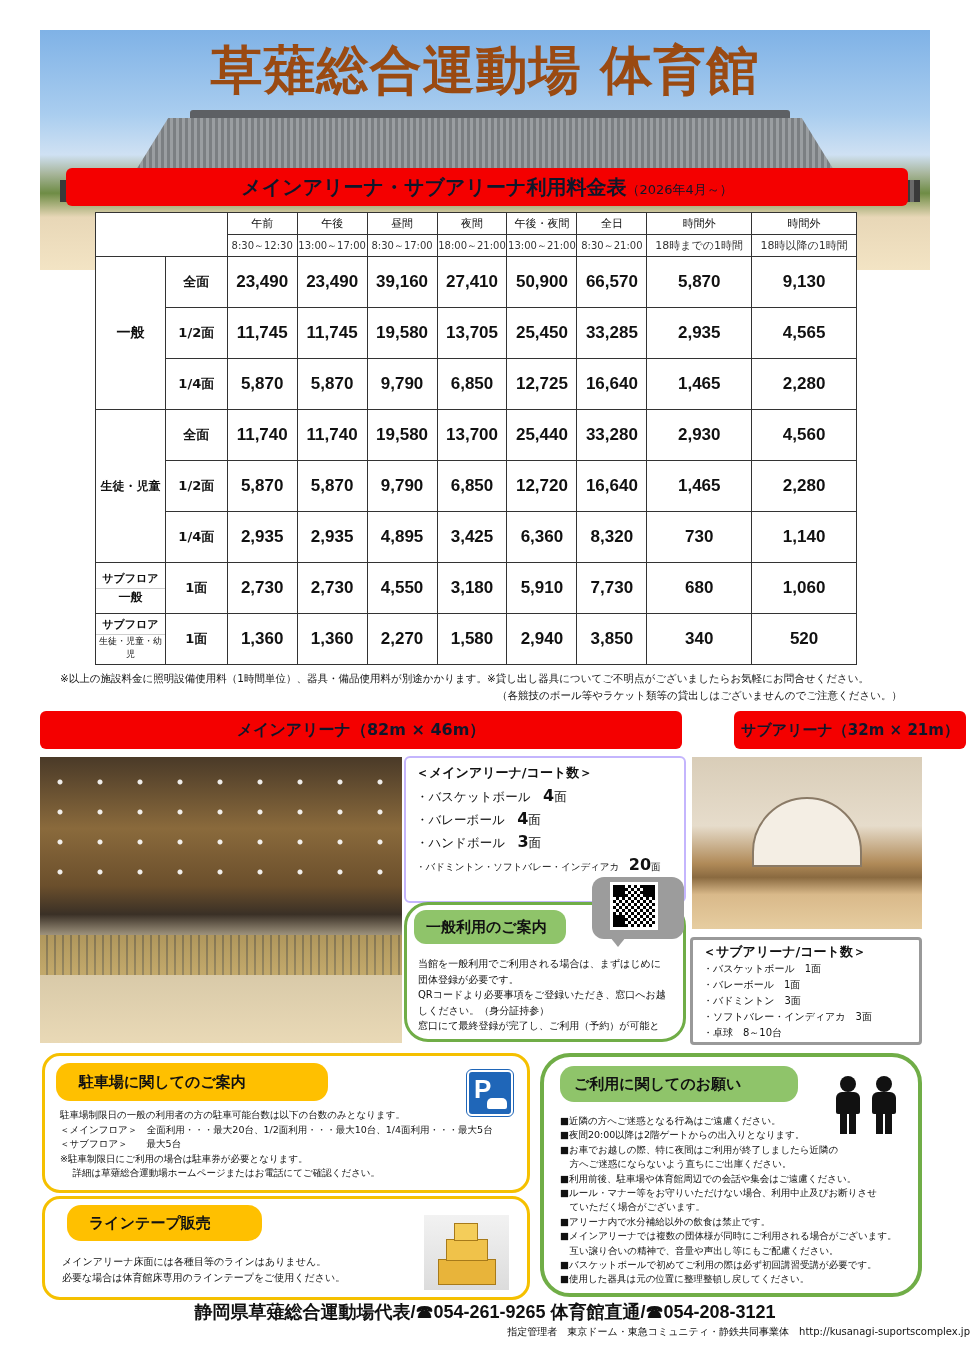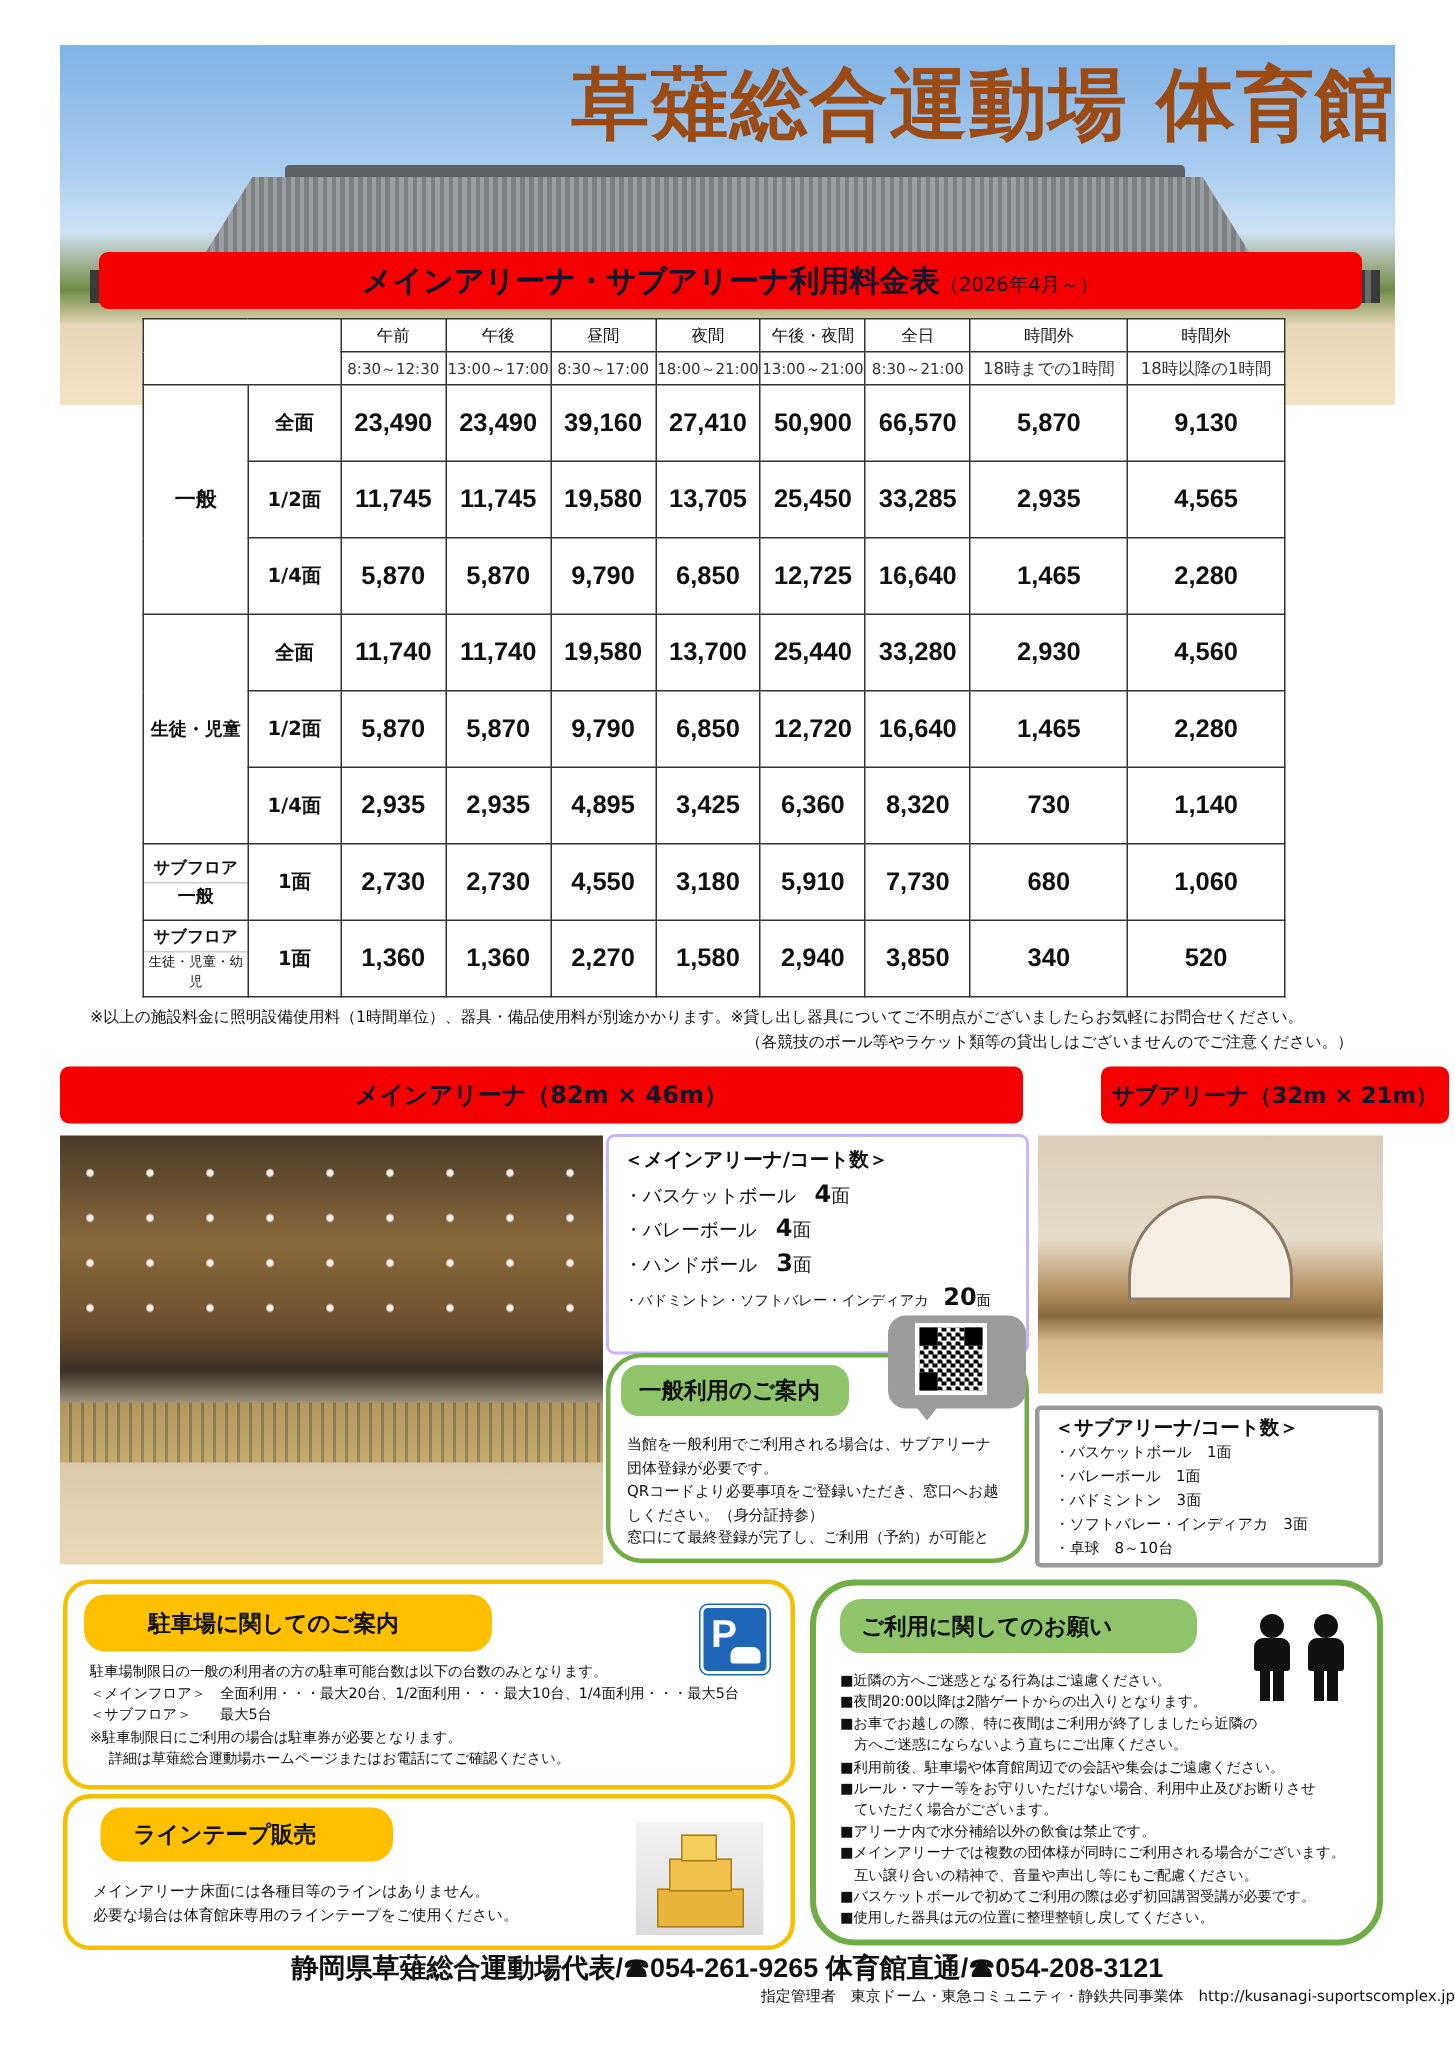--- a/index.html
+++ b/index.html
@@ -8,21 +8,21 @@
 
   
   #hero { left: 40px; top: 30px; width: 890px; height: 240px; overflow: hidden;
     background: linear-gradient(180deg, #7fb2e6 0%, #a9cdef 35%, #cfe1f3 52%, #a7b59a 60%, #6e8c45 68%, #e8d7b7 78%, #f3e4c4 100%); }
   .roof { position: absolute; left: 85px; top: 88px; width: 720px; height: 70px;
     background: repeating-linear-gradient(90deg, #7b7f82 0 3px, #9a9ea1 3px 6px);
     clip-path: polygon(6% 0, 94% 0, 100% 100%, 0 100%); }
   .roofcap { position: absolute; left: 150px; top: 80px; width: 600px; height: 12px; background: #5d6064; border-radius: 3px; }
   .facade { position: absolute; left: 20px; top: 150px; width: 860px; height: 22px;
     background: repeating-linear-gradient(90deg, #3a3a3a 0 10px, #6a6a6a 10px 14px); }
-  .title1 { position: absolute; left: 0; width: 890px; top: 10px; text-align: right;
+  .title1 { position: absolute; left: 0; width: 890px; top: 10px; text-align: center;
     font-family: "DejaVu Sans", sans-serif; font-weight: bold; font-size: 52px; color: #9a4a12; letter-spacing: 1px; line-height: 60px; }
   .title2 { position: absolute; left: 0; width: 890px; top: 80px; text-align: center;
     font-weight: bold; font-size: 52px; color: #9a4a12; line-height: 60px; }
 
   .red-bar { background: #f40000; color: #0f172a; border-radius: 6px; text-align: center; font-weight: bold; }
   #fee-bar { left: 66px; top: 168px; width: 842px; height: 38px; line-height: 38px; font-size: 20px; }
   #fee-bar small { font-size: 13px; font-weight: normal; }
 
   
   #fee-table { left: 95px; top: 212px; width: 762px; border-collapse: collapse; background: #fff; }
@@ -76,21 +76,21 @@
       linear-gradient(#000,#000) 0 100%/12px 12px no-repeat,
       repeating-conic-gradient(#000 0 25%, #fff 0 50%) 0 0/6px 6px; }
 
   
   #subcourt-box { left: 690px; top: 937px; width: 232px; height: 108px; border: 3px solid #999; border-radius: 4px; background: #fff; padding: 3px 10px; }
   #subcourt-box .h { font-size: 13px; font-weight: bold; }
   #subcourt-box .it { font-size: 10px; line-height: 16px; }
 
   
   #parking-box { left: 42px; top: 1053px; width: 488px; height: 140px; border: 3px solid #f5c000; border-radius: 18px; background: #fff; }
-  #parking-pill { left: 56px; top: 1063px; width: 272px; height: 38px; background: #ffc000; border-radius: 14px; font-size: 15px; font-weight: bold; line-height: 38px; padding-left: 43px; }
+  #parking-pill { left: 56px; top: 1063px; width: 272px; height: 38px; background: #ffc000; border-radius: 14px; font-size: 15px; font-weight: bold; line-height: 38px; padding-left: 23px; }
   #parking-icon { left: 467px; top: 1070px; width: 46px; height: 46px; background: #1f66b8; border-radius: 5px; border: 2px solid #fff; outline: 1px solid #1f66b8; color: #fff; font-weight: bold; font-size: 26px; font-family: "Liberation Sans", sans-serif; padding-left: 5px; line-height: 34px; }
   #parking-icon .car { position:absolute; right:4px; bottom:5px; width:20px; height:11px; background:#fff; border-radius: 5px 5px 2px 2px; }
   #parking-text { left: 60px; top: 1108px; width: 460px; font-size: 9.5px; line-height: 14.5px; }
 
   
   #tape-box { left: 42px; top: 1196px; width: 488px; height: 104px; border: 3px solid #f5c000; border-radius: 18px; background: #fff; }
   #tape-pill { left: 67px; top: 1205px; width: 195px; height: 36px; background: #ffc000; border-radius: 14px; font-size: 15px; font-weight: bold; line-height: 36px; padding-left: 22px; }
   #tape-text { left: 62px; top: 1254px; width: 360px; font-size: 10px; line-height: 16px; }
   #tape-img { left: 424px; top: 1215px; width: 85px; height: 75px; background: linear-gradient(180deg, #f2f2f2 0%, #dcdcdc 100%); }
   #tape-img .box1 { position:absolute; left:14px; top:44px; width:58px; height:26px; background:#e8b43a; border:1px solid #a77a1a; }
@@ -280,21 +280,21 @@
   <div class="h">＜メインアリーナ/コート数＞</div>
   <div class="it"><span>・バスケットボール</span>　<b>4</b><span>面</span></div>
   <div class="it"><span>・バレーボール</span>　<b>4</b><span>面</span></div>
   <div class="it"><span>・ハンドボール</span>　<b>3</b><span>面</span></div>
   <div class="it small"><span>・バドミントン・ソフトバレー・インディアカ</span>　<b>20</b><span>面</span></div>
 </div>
 
 <div id="general-box" class="abs"></div>
 <div id="general-pill" class="abs">一般利用のご案内</div>
 <div id="general-text" class="abs">
-  <div>当館を一般利用でご利用される場合は、サブアリーナ</div>
+  <div>当館を一般利用でご利用される場合は、まずはじめに</div>
   <div>団体登録が必要です。</div>
   <div>QRコードより必要事項をご登録いただき、窓口へお越</div>
   <div>しください。（身分証持参）</div>
   <div>窓口にて最終登録が完了し、ご利用（予約）が可能と</div>
 </div>
 <div id="qr-bubble" class="abs"></div>
 <div id="qr-tail" class="abs"></div>
 <div id="qr" class="abs">
     <div class="grid"></div>
   </div>

